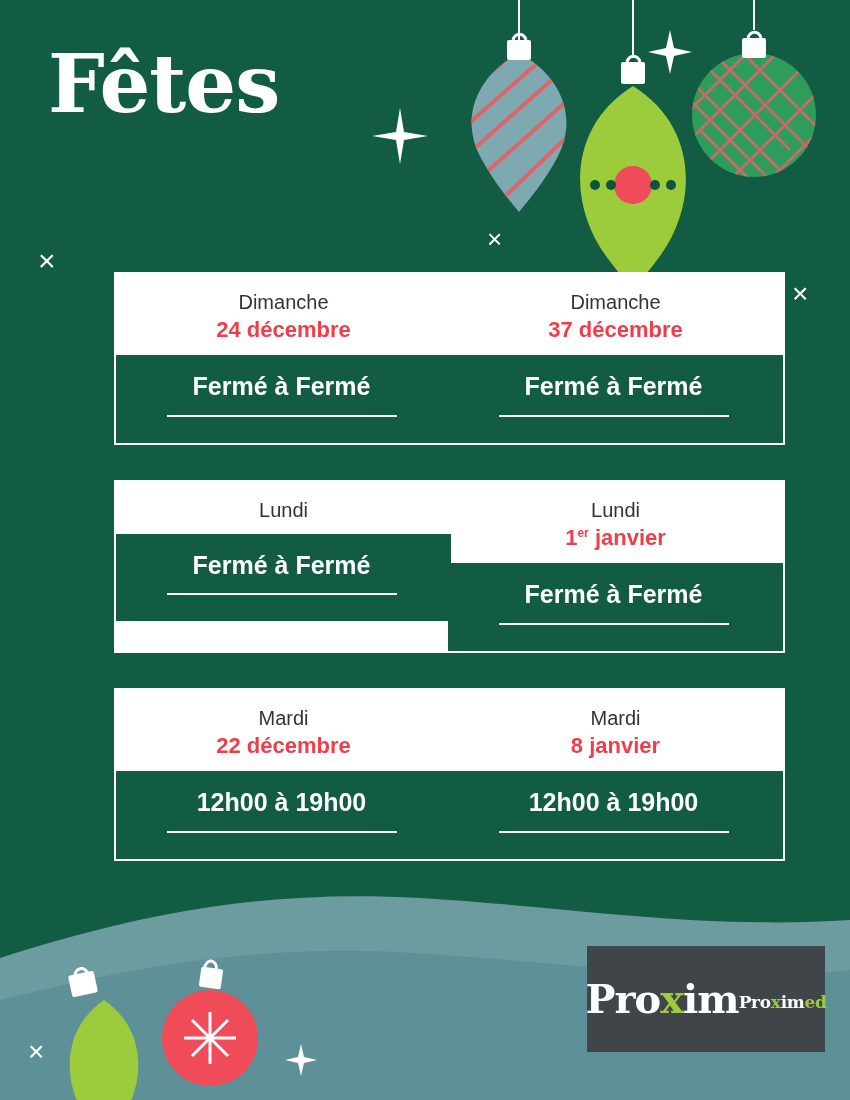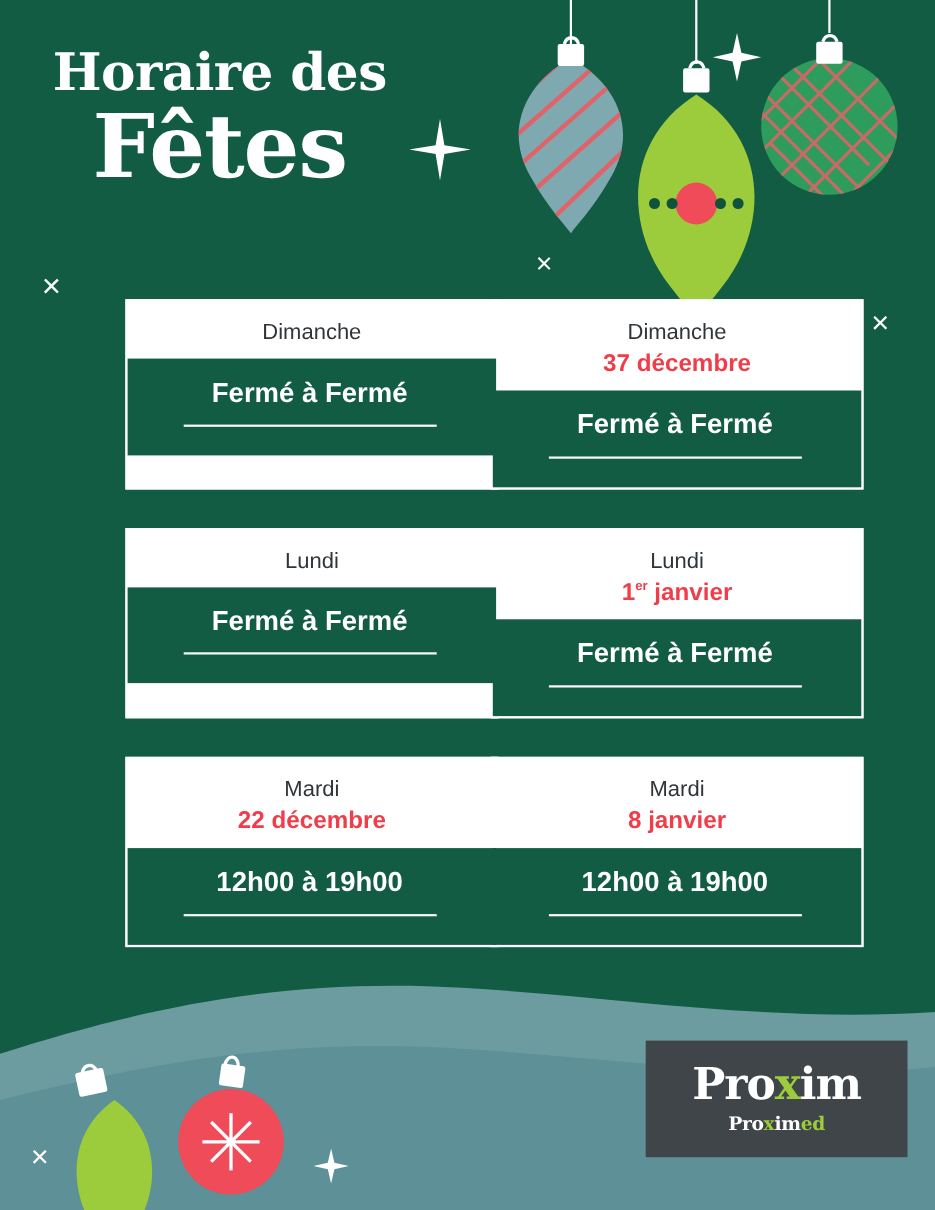--- a/index.html
+++ b/index.html
@@ -137,21 +137,21 @@
   
   .logo-box {
     position: absolute;
     right: 25px;
     bottom: 48px;
     width: 238px;
     height: 106px;
     background: #3f4549;
     z-index: 7;
     display: flex;
-    flex-direction: column;
+    flex-direction: row;
     align-items: center;
     justify-content: center;
   }
   .logo-main {
     font-family: "DejaVu Serif", serif;
     font-weight: bold;
     font-size: 40px;
     color: #ffffff;
     letter-spacing: -1px;
     line-height: 1;
@@ -274,29 +274,29 @@
     <g fill="#ffffff">
       <path d="M300,1045 Z"></path>
     </g>
   </svg>
 
   <svg class="sparkle" style="left:285px; top:1044px;" width="32" height="32" viewBox="0 0 32 32">
     <path d="M16,0 L19,13 L32,16 L19,19 L16,32 L13,19 L0,16 L13,13 Z" fill="#ffffff"></path>
   </svg>
 
   <div class="title-block">
-    <div class="title-line1">Horaire des</div>
     <div class="title-line2">Fêtes</div>
   </div>
 
   <div class="cards">
 
     <div class="card">
       <div class="card-head">
         <div class="card-day">Dimanche</div>
+        <div class="card-date">24 décembre</div>
       </div>
       <div class="card-body">
         <div class="card-hours">Fermé à Fermé</div>
       </div>
     </div>
 
     <div class="card">
       <div class="card-head">
         <div class="card-day">Dimanche</div>
         <div class="card-date">37 décembre</div>

